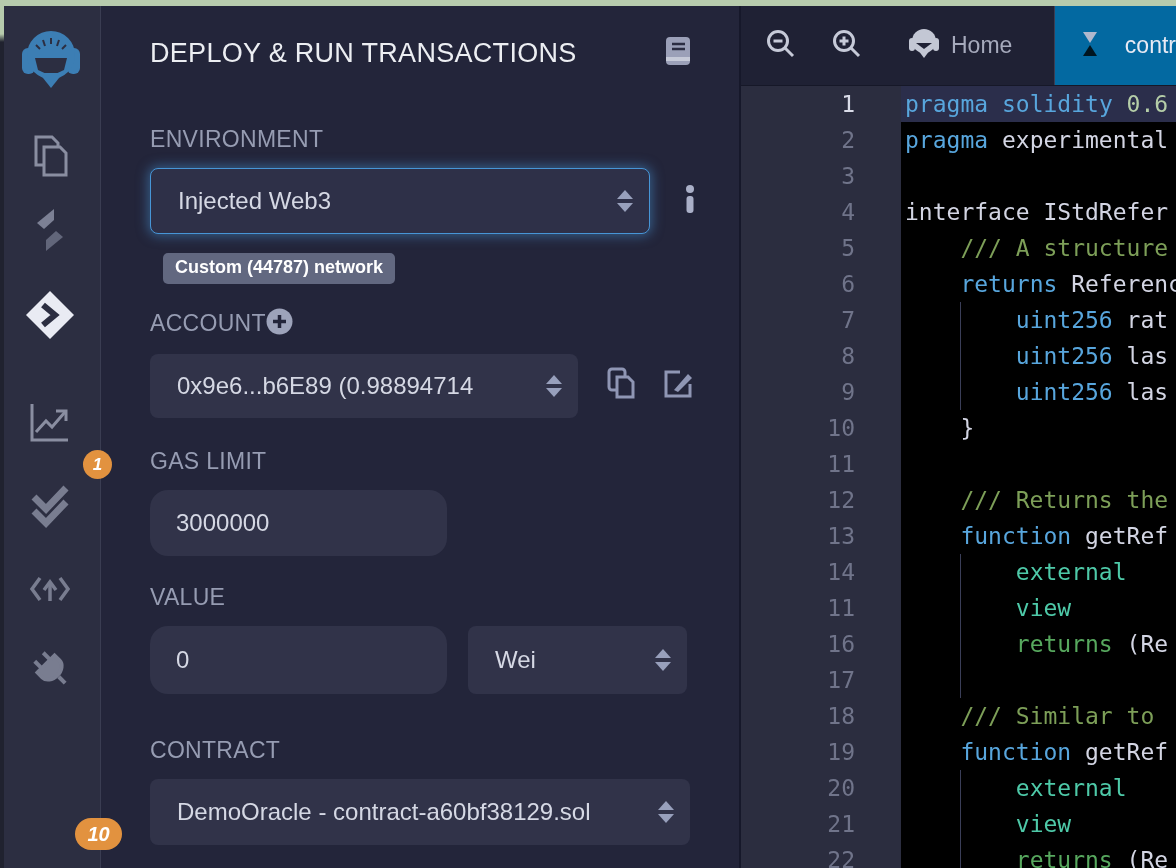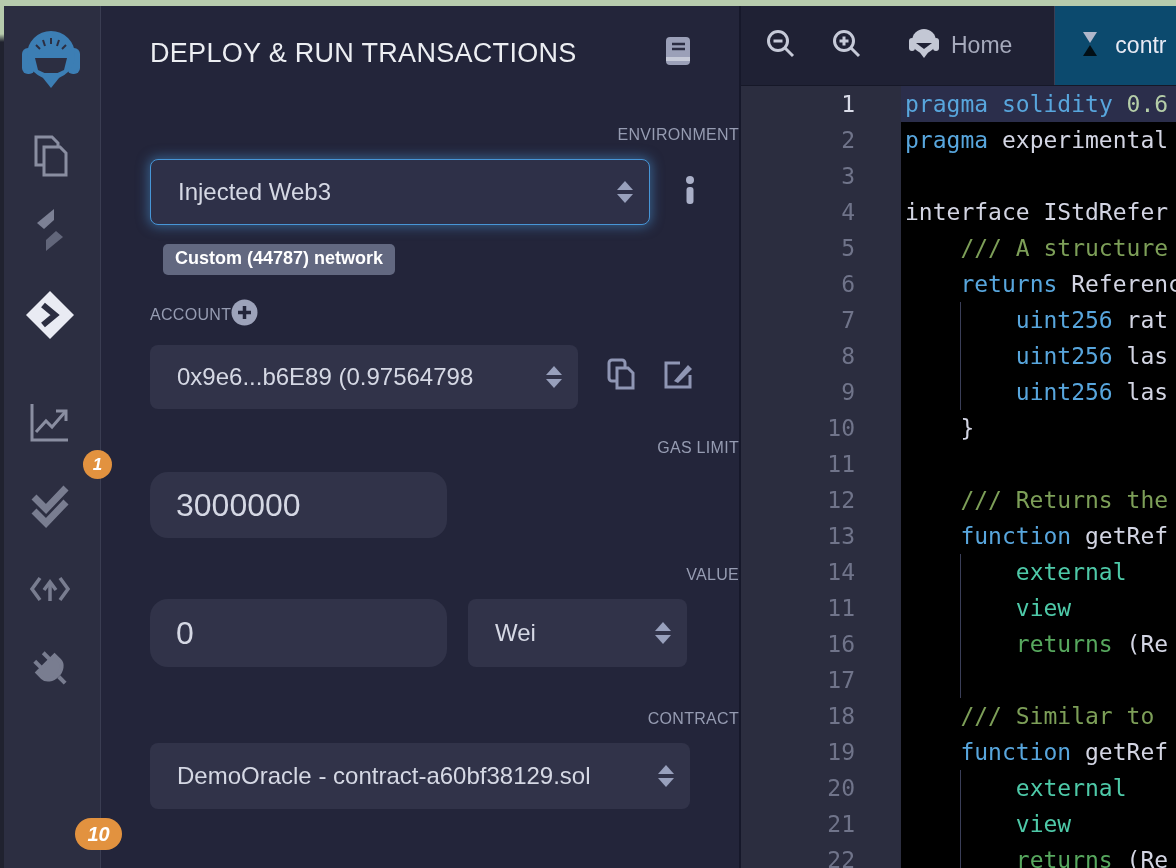--- a/index.html
+++ b/index.html
@@ -18,58 +18,58 @@
   .badge { position:absolute; background:#e2923f; color:#fff; font-weight:bold; font-style:italic;
            display:flex; align-items:center; justify-content:center; border-radius:16px;
            font-size:17px; z-index:5; }
   .badge.b1 { top:243px; left:56px; width:29px; height:29px; }
   .badge.b10 { top:419px; left:48px; width:47px; height:32px; font-size:20px; }
 
   
   .panel { width:638px; flex:none; background:#23253a; padding-left:49px; position:relative; overflow:hidden; }
   .title-row { margin-top:30px; width:541px; display:flex; align-items:center; justify-content:space-between; }
   .panel-title { color:#eceef2; font-size:27px; font-weight:500; letter-spacing:.3px; }
-  .lbl { color:#969cb2; font-size:16px; letter-spacing:.3px;text-align:right; }
+  .lbl { color:#969cb2; font-size:23px; letter-spacing:.3px; }
   .env-lbl { margin-top:56px; }
   .selectbox { background:#313349; border-radius:8px; position:relative; display:flex; align-items:center;
                color:#d5d8e4; font-size:24px; padding-left:27px; cursor:pointer; }
   .selectbox .val { overflow:hidden; white-space:nowrap; flex:1; }
   .caret { position:absolute; right:16px; top:50%; transform:translateY(-50%); width:16px; }
   .caret b { display:block; width:0; height:0; border-left:8px solid transparent; border-right:8px solid transparent; }
   .caret b.up { border-bottom:9px solid #98a0bc; margin-bottom:4px; }
   .caret b.dn { border-top:9px solid #98a0bc; }
   .env-select { margin-top:15px; width:500px; height:66px; background:#2e3048;
                 border:1px solid #4795d6; box-shadow:0 0 12px 2px rgba(74,150,215,.5); }
   .env-row { display:flex; align-items:center; }
   .net-badge { display:inline-block; margin-top:19px; margin-left:13px; background:#626880; color:#fff;
                font-weight:bold; font-size:18px; padding:4px 12px 6px 12px; border-radius:5px; }
   .acct-row { margin-top:24px; display:flex; align-items:center; }
   .acct-line { margin-top:15px; display:flex; align-items:center; }
   .acct-select { width:428px; height:64px; }
   .gas-lbl { margin-top:30px; }
-  .tinput { background:#313349; border:none; border-radius:18px; color:#d5d8e4; font-size:32px;
+  .tinput { background:#313349; border:none; border-radius:18px; color:#d5d8e4; font-size:24px;
             padding-left:26px; font-family:"Liberation Sans",sans-serif; outline:none; }
   .tinput::placeholder { color:#80859c; font-size:20px; }
   .gas-input { margin-top:15px; width:297px; height:66px; display:block; }
   .val-lbl { margin-top:28px; }
   .val-row { margin-top:15px; display:flex; align-items:center; gap:21px; }
   .val-input { width:297px; height:68px; }
   .wei-select { width:219px; height:68px; }
   .ctr-lbl { margin-top:43px; }
   .ctr-select { margin-top:15px; width:540px; height:66px; }
 
   
   .editor { flex:1; display:flex; flex-direction:column; border-left:2px solid #16182a; min-width:0; }
   .tabbar { height:80px; flex:none; background:#1f2134; display:flex; align-items:center; border-bottom:1px solid #161828; }
   .zoom-out { margin-left:24px; }
   .zoom-in { margin-left:34px; }
   .tab { display:flex; align-items:center; gap:12px; height:100%; }
   .tab-home { margin-left:46px; }
   .tab-home .tab-label { color:#a6aabc; font-size:23px; }
-  .tab-contract { margin-left:42px; border-left:1px solid #3b3e54; padding-left:22px; background:#0c4a6e; flex:1; }
+  .tab-contract { margin-left:42px; border-left:1px solid #3b3e54; padding-left:22px; background:#0369a1; flex:1;justify-content:space-between; }
   .tab-contract .tab-label { color:#e8eaf4; font-size:23px; }
 
   .codewrap { flex:1; display:flex; font-family:"DejaVu Sans Mono", monospace; font-size:23px; }
   .gutter { width:160px; flex:none; background:#2b2d3f; }
   .ln { height:36px; line-height:36px; text-align:right; padding-right:46px; color:#70748a; }
   .ln.act { color:#dadce8; }
   .codecol { flex:1; background:#000000; overflow:hidden; }
   .cl { height:36px; line-height:36px; white-space:pre; padding-left:4px; position:relative; }
   .cl.act { background:#2b2e4b; }
   .guide { position:absolute; left:59px; top:0; bottom:0; width:1px; background:#3a3e58; }
@@ -197,21 +197,21 @@
       <span>
         <svg width="27" height="27" viewBox="0 0 27 27">
           <circle cx="13.5" cy="13.5" r="13" fill="#9da3ba"></circle>
           <line x1="7" y1="13.5" x2="20" y2="13.5" stroke="#23253a" stroke-width="3.5"></line>
           <line x1="13.5" y1="7" x2="13.5" y2="20" stroke="#23253a" stroke-width="3.5"></line>
         </svg>
       </span>
     </div>
     <div class="acct-line">
       <div class="selectbox acct-select">
-        <span class="val">0x9e6...b6E89 (0.97564798</span>
+        <span class="val">0x9e6...b6E89 (0.98894714</span>
         <span class="caret">
             <b class="up"></b>
             <b class="dn"></b>
           </span>
       </div>
       <span style="margin-left:29px;">
         <svg width="30" height="34" viewBox="0 0 30 34" fill="none" stroke="#8f96b4" stroke-width="3">
           <rect x="2" y="2" width="16" height="21" rx="3"></rect>
           <path d="M10 10 h11 l5 5 v15 h-16 z" fill="#23253a"></path>
         </svg>

